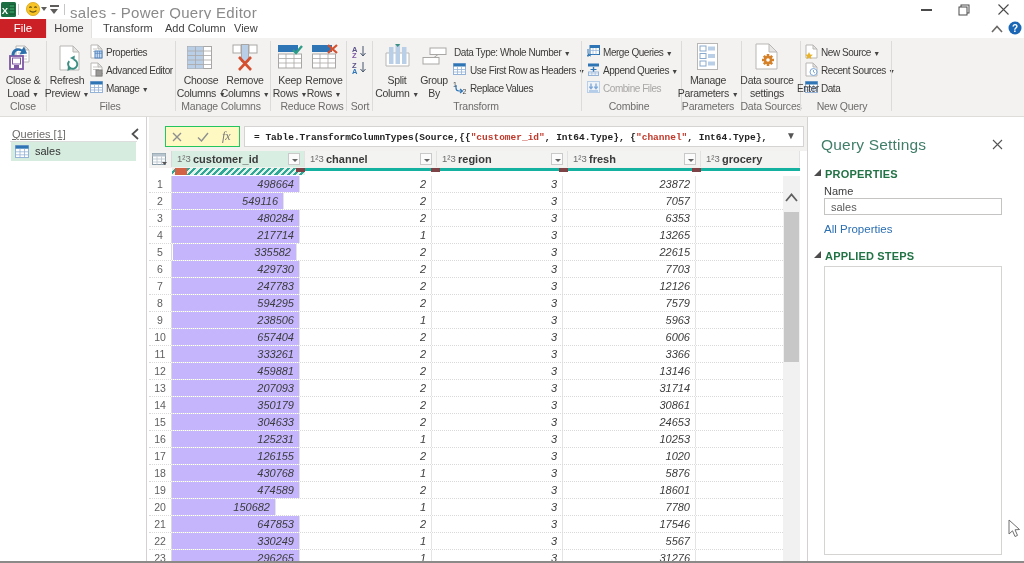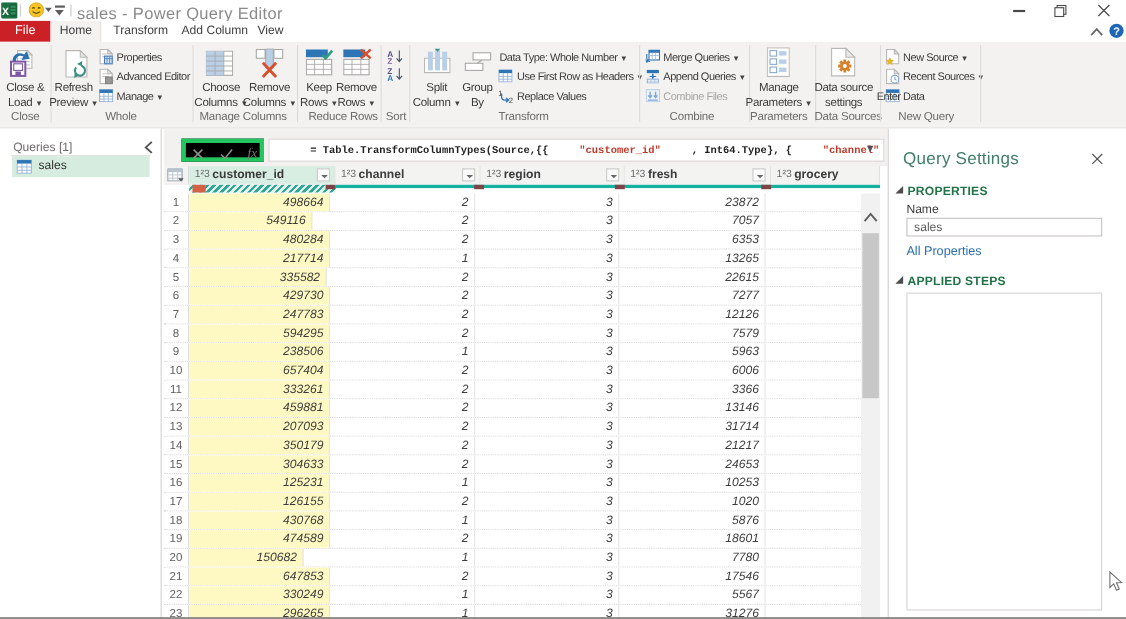--- a/index.html
+++ b/index.html
@@ -19,48 +19,48 @@
 .bigbtn{top:4px;text-align:center;font-size:10.5px;letter-spacing:-0.3px;color:#3e3c3a;line-height:12.5px;}
 .srow{font-size:10px;letter-spacing:-0.45px;color:#3e3c3a;height:13px;line-height:13px;white-space:nowrap;}
 .gray{color:#a8a6a4;}
 .dd{font-size:7px;color:#444;}
 
 #content{top:117px;left:0;width:1024px;height:446px;background:#fff;}
 #leftpane{top:0;left:0;width:147px;height:446px;background:#fff;border-right:1px solid #d4d2d0;}
 #gridarea{top:0;left:149px;width:658px;height:446px;background:#f2f1f0;}
 #rightpane{top:0;left:807px;width:217px;height:446px;background:#fff;border-left:1px solid #d4d2d0;}
 
-#querieslbl{top:11px;left:12px;font-size:11px;color:#6d6b69;}
+#querieslbl{top:11px;left:12px;font-size:11px;color:#6d6b69;text-decoration:underline;}
 #qline{top:24px;left:10px;width:127px;height:1px;background:#dddddd;}
 #salesrow{top:25px;left:11px;width:125px;height:19px;background:#d5ecdf;}
 #salesrow span{position:absolute;left:24px;top:3px;font-size:11px;color:#333;}
 
-#fbtns{top:9px;left:16px;width:75px;height:21px;background:#000000;border:4px solid #22c55e;}
+#fbtns{top:9px;left:16px;width:75px;height:21px;background:#fef9c3;border:1px solid #22c55e;}
 #fbox{top:9px;left:95px;width:560px;height:21px;background:#fff;border:1px solid #d6d4d2;}
 #ftext{position:absolute;top:4px;left:9px;font-size:9.5px;font-weight:bold;color:#222;white-space:nowrap;}
-#ftext span{font-family:"Liberation Mono",monospace;margin-left:28px;}
+#ftext span{font-family:"Liberation Mono",monospace;}
 #ftext .str{color:#c0392b;}
 #fchev{position:absolute;top:3px;right:7px;color:#555;font-size:10px;}
 
 .hcell{top:34px;height:16px;background:#f3f3f2;border-right:1px solid #e2e2e2;font-size:11px;color:#3b3b3b;}
 .hname{position:absolute;top:2px;font-weight:bold;white-space:nowrap;}
 .htype{position:absolute;top:2px;left:5px;font-size:9.5px;color:#6b6b6b;}
 .fbtn{position:absolute;top:2px;width:12px;height:12px;background:#fbfbfb;border:1px solid #c9c9c9;}
 .fbtn:after{content:"";position:absolute;left:3px;top:5px;border-left:3px solid transparent;border-right:3px solid transparent;border-top:3px solid #666;}
 
 #qbar{top:51px;left:0;width:651px;height:9px;background:#fff;}
 .qteal{position:absolute;top:0;height:2.5px;background:#14b0a0;}
 .qmaroon{position:absolute;top:0;height:4px;background:#7e4347;}
 #qhatch{position:absolute;top:0;left:23px;width:133px;height:7px;background:repeating-linear-gradient(135deg,#e3f2ea 0 2.2px,#2fa796 2.2px 4.4px);}
 #qorange{position:absolute;top:0;left:26px;width:12px;height:7px;background:#d26245;}
 
 .r{height:17px;border-bottom:1px dotted #d9d9d9;background:#fff;}
 .rn{position:absolute;left:0;width:23px;text-align:center;font-size:10.5px;color:#606060;border-right:1px solid #d9d9d9;height:16px;line-height:16px;}
 .c{position:absolute;height:16px;line-height:16px;font-size:11px;font-style:italic;color:#3c3c3c;text-align:right;padding-right:5px;border-right:1px solid #e4e4e4;}
-.csel{background:#fef9c3;}
+.csel{background:#c4b5fd;}
 
 #sbar{top:59px;left:634px;width:17px;height:387px;background:#f1f1f1;}
 #sthumb{position:absolute;top:36px;left:1px;width:15px;height:150px;background:#c7c7c7;}
 
 #qstitle{top:19px;left:13px;font-size:15.5px;color:#417e6a;font-weight:400;letter-spacing:0.2px;}
 .secthdr{font-size:11px;font-weight:bold;color:#217346;letter-spacing:0.2px;}
 .tri{width:0;height:0;border-left:7px solid transparent;border-bottom:7px solid #4d4d4d;}
 #namelbl{top:68px;left:16px;font-size:11px;color:#3d3d3d;}
 #nameinput{top:81px;left:16px;width:178px;height:17px;background:#fff;border:1px solid #c6c4c2;}
 #nameinput span{position:absolute;top:2px;left:6px;font-size:11px;color:#5a5a5a;}
@@ -161,21 +161,21 @@
       <rect x="6" y="8" width="6" height="6" fill="#9a9896" stroke="#807e7c"></rect>
       <path d="M12.5 11 l2 2" stroke="#807e7c"></path>
     </svg>
     <div class="srow abs" style="top:26px;left:106px">Advanced Editor</div>
     <svg class="abs" style="top:43px;left:90px" width="13" height="12" viewBox="0 0 13 12">
       <rect x="0.5" y="0.5" width="12" height="11" fill="#fff" stroke="#95b3d7"></rect>
       <rect x="0.5" y="0.5" width="12" height="3" fill="#2e75b6"></rect>
       <path d="M0.5 6.5 h12 M0.5 9 h12 M4.5 3.5 v8 M8.5 3.5 v8" stroke="#95b3d7" stroke-width="0.8" fill="none"></path>
     </svg>
     <div class="srow abs" style="top:44px;left:106px">Manage <span class="dd">▼</span></div>
-    <div class="glabel abs" style="left:60px;width:100px">Whole</div>
+    <div class="glabel abs" style="left:60px;width:100px">Files</div>
     <div class="gsep abs" style="left:175px"></div>
     <svg class="bi abs" style="top:8px;left:187px" width="25" height="23" viewBox="0 0 25 23">
 <rect x="0.5" y="0.5" width="24" height="22" fill="#fff" stroke="#a9a7a5"></rect>
 <rect x="0.5" y="0.5" width="16" height="22" fill="#b9cfe7"></rect>
 <g stroke="#a9a7a5" stroke-width="0.8" fill="none">
         <path d="M0.5 5 h24 M0.5 9.5 h24 M0.5 14 h24 M0.5 18.5 h24 M8.5 0.5 v22 M16.5 0.5 v22"></path>
       </g>
     </svg>
     <div class="bigbtn abs" style="left:167px;width:68px;top:36px">Choose<br>Columns <span class="dd">▼</span></div>
     <svg class="bi abs" style="top:6px;left:232px" width="26" height="27" viewBox="0 0 26 27">
@@ -434,21 +434,21 @@
         <div class="c" style="left:156px;width:127px">2</div>
         <div class="c" style="left:288px;width:126px">3</div>
         <div class="c" style="left:419px;width:128px">22615</div>
         <div class="c" style="left:552px;width:94px;border-right:none"></div>
       </div>
       <div class="r abs" style="top:144px;left:0;width:634px">
         <div class="rn">6</div>
         <div class="c csel" style="left:23px;width:128px">429730</div>
         <div class="c" style="left:156px;width:127px">2</div>
         <div class="c" style="left:288px;width:126px">3</div>
-        <div class="c" style="left:419px;width:128px">7277</div>
+        <div class="c" style="left:419px;width:128px">7703</div>
         <div class="c" style="left:552px;width:94px;border-right:none"></div>
       </div>
       <div class="r abs" style="top:161px;left:0;width:634px">
         <div class="rn">7</div>
         <div class="c csel" style="left:23px;width:128px">247783</div>
         <div class="c" style="left:156px;width:127px">2</div>
         <div class="c" style="left:288px;width:126px">3</div>
         <div class="c" style="left:419px;width:128px">12126</div>
         <div class="c" style="left:552px;width:94px;border-right:none"></div>
       </div>
@@ -498,21 +498,21 @@
         <div class="c" style="left:156px;width:127px">2</div>
         <div class="c" style="left:288px;width:126px">3</div>
         <div class="c" style="left:419px;width:128px">31714</div>
         <div class="c" style="left:552px;width:94px;border-right:none"></div>
       </div>
       <div class="r abs" style="top:280px;left:0;width:634px">
         <div class="rn">14</div>
         <div class="c csel" style="left:23px;width:128px">350179</div>
         <div class="c" style="left:156px;width:127px">2</div>
         <div class="c" style="left:288px;width:126px">3</div>
-        <div class="c" style="left:419px;width:128px">21217</div>
+        <div class="c" style="left:419px;width:128px">30861</div>
         <div class="c" style="left:552px;width:94px;border-right:none"></div>
       </div>
       <div class="r abs" style="top:297px;left:0;width:634px">
         <div class="rn">15</div>
         <div class="c csel" style="left:23px;width:128px">304633</div>
         <div class="c" style="left:156px;width:127px">2</div>
         <div class="c" style="left:288px;width:126px">3</div>
         <div class="c" style="left:419px;width:128px">24653</div>
         <div class="c" style="left:552px;width:94px;border-right:none"></div>
       </div>

